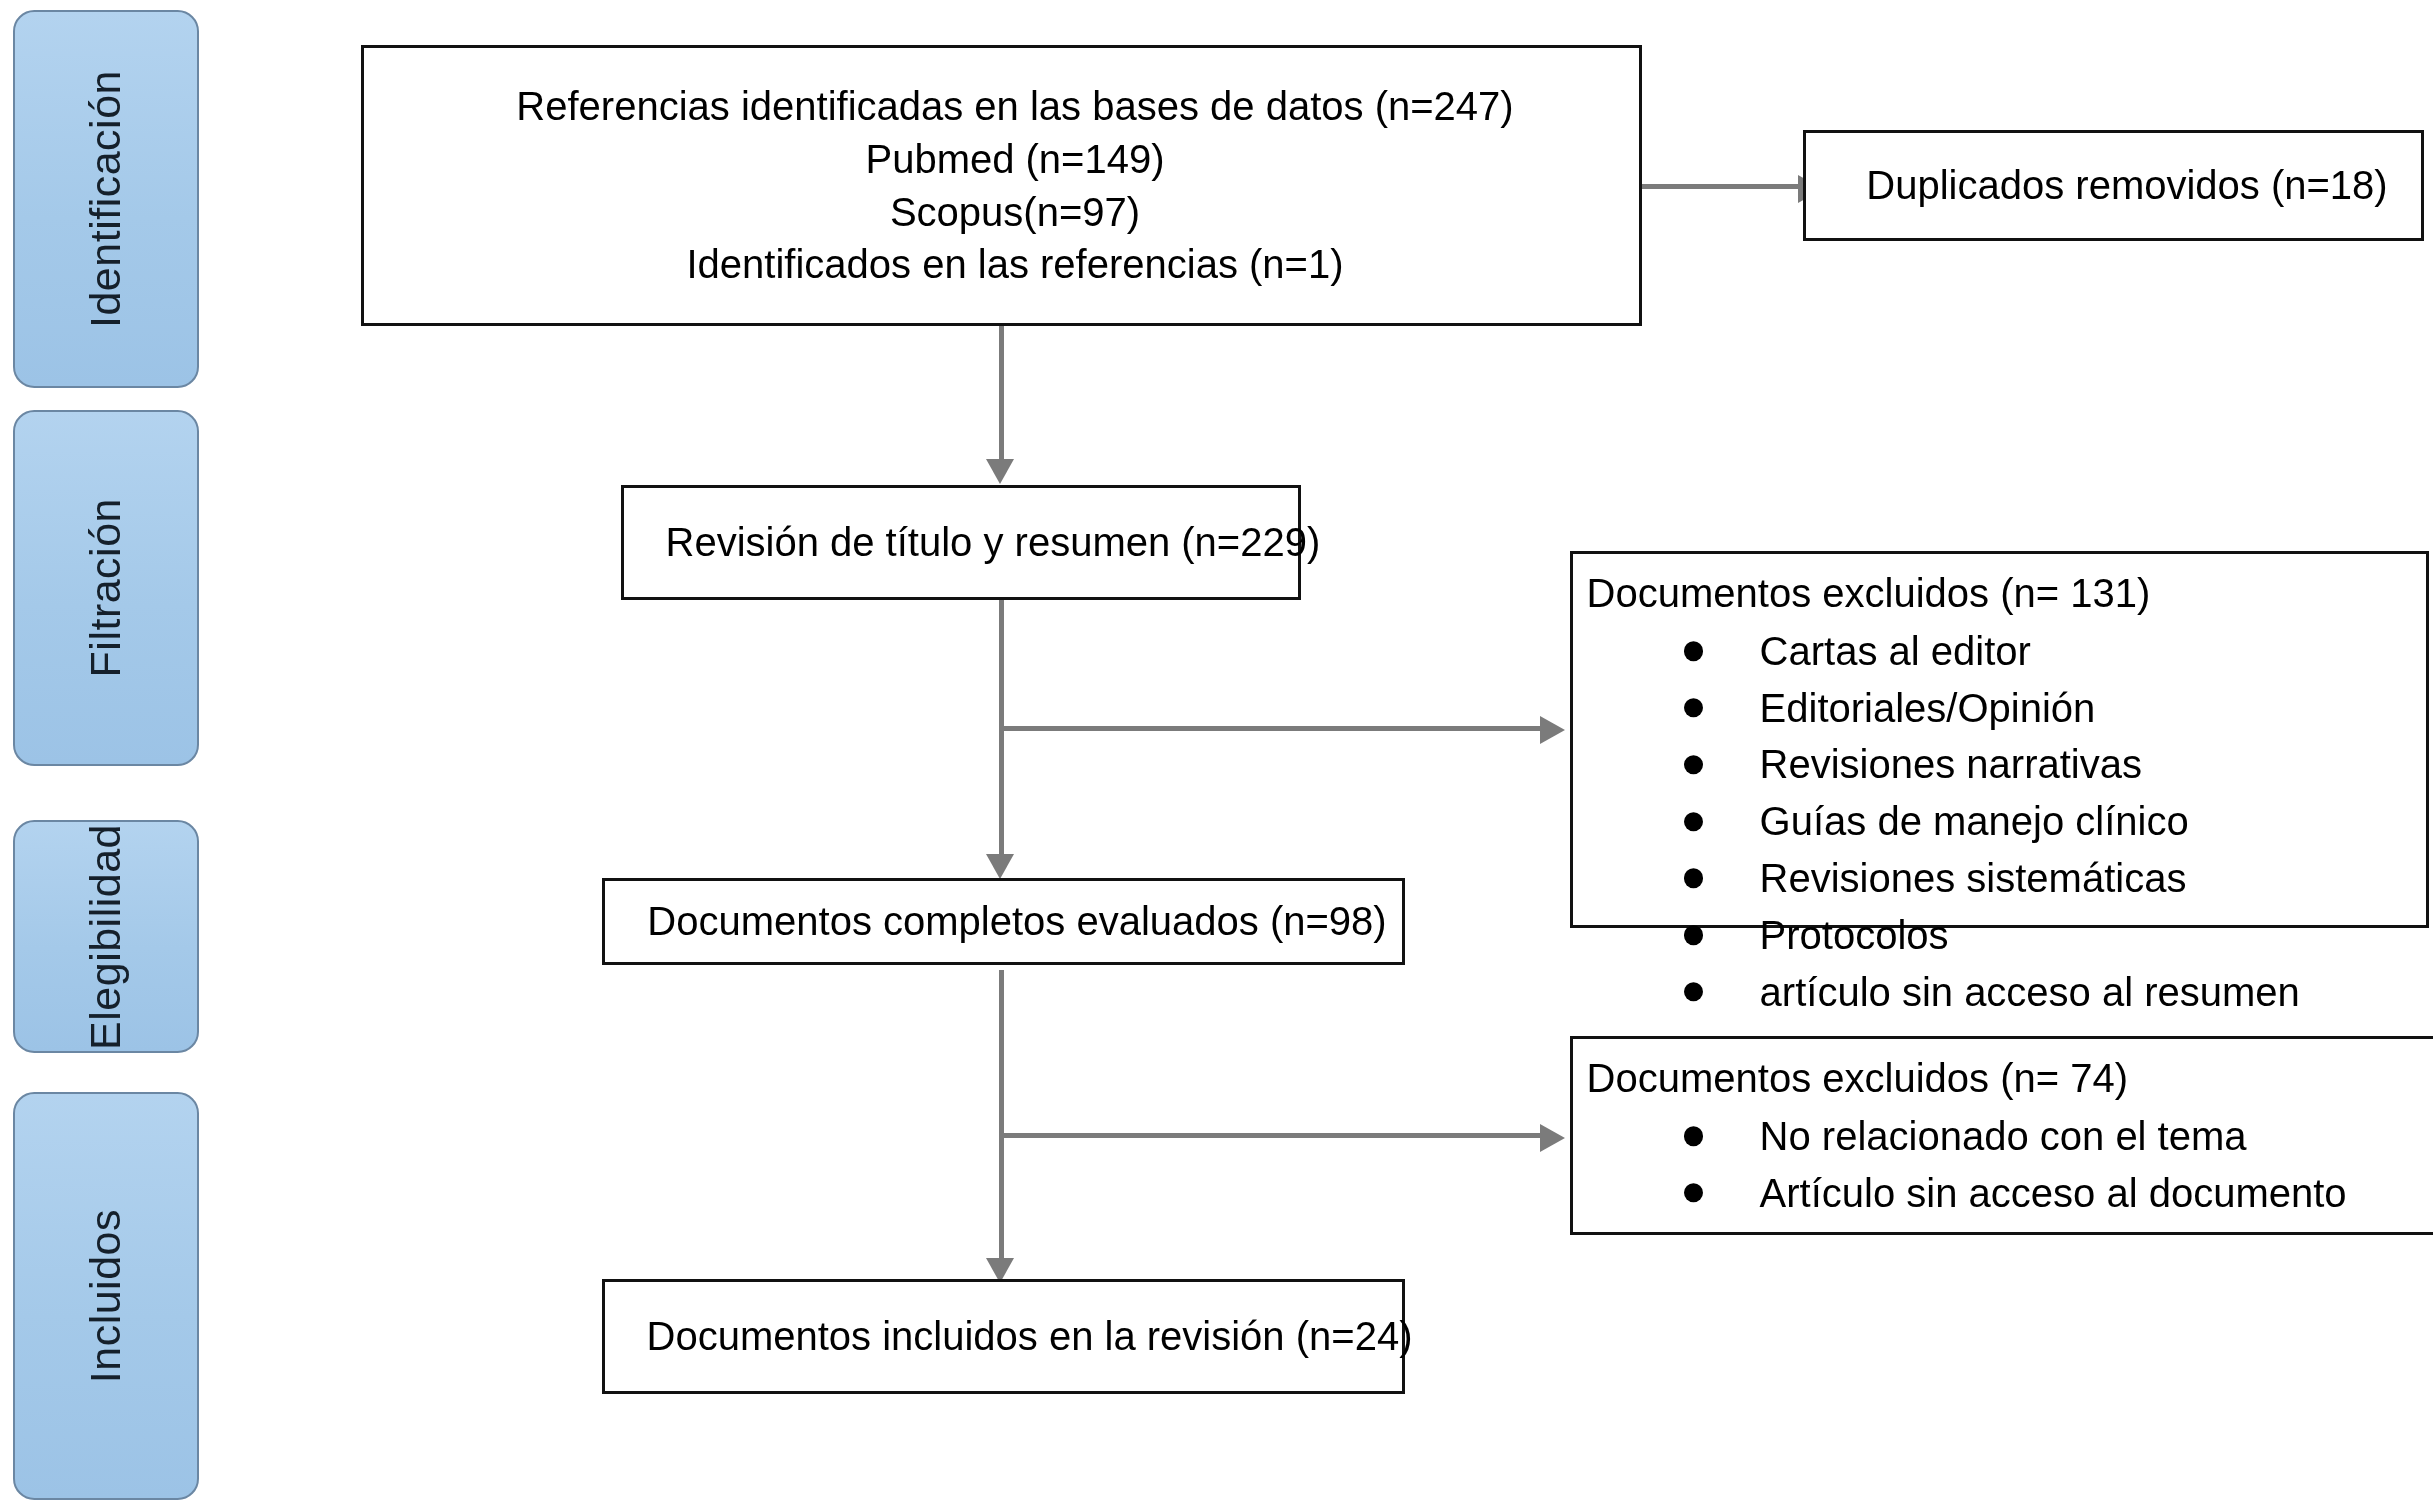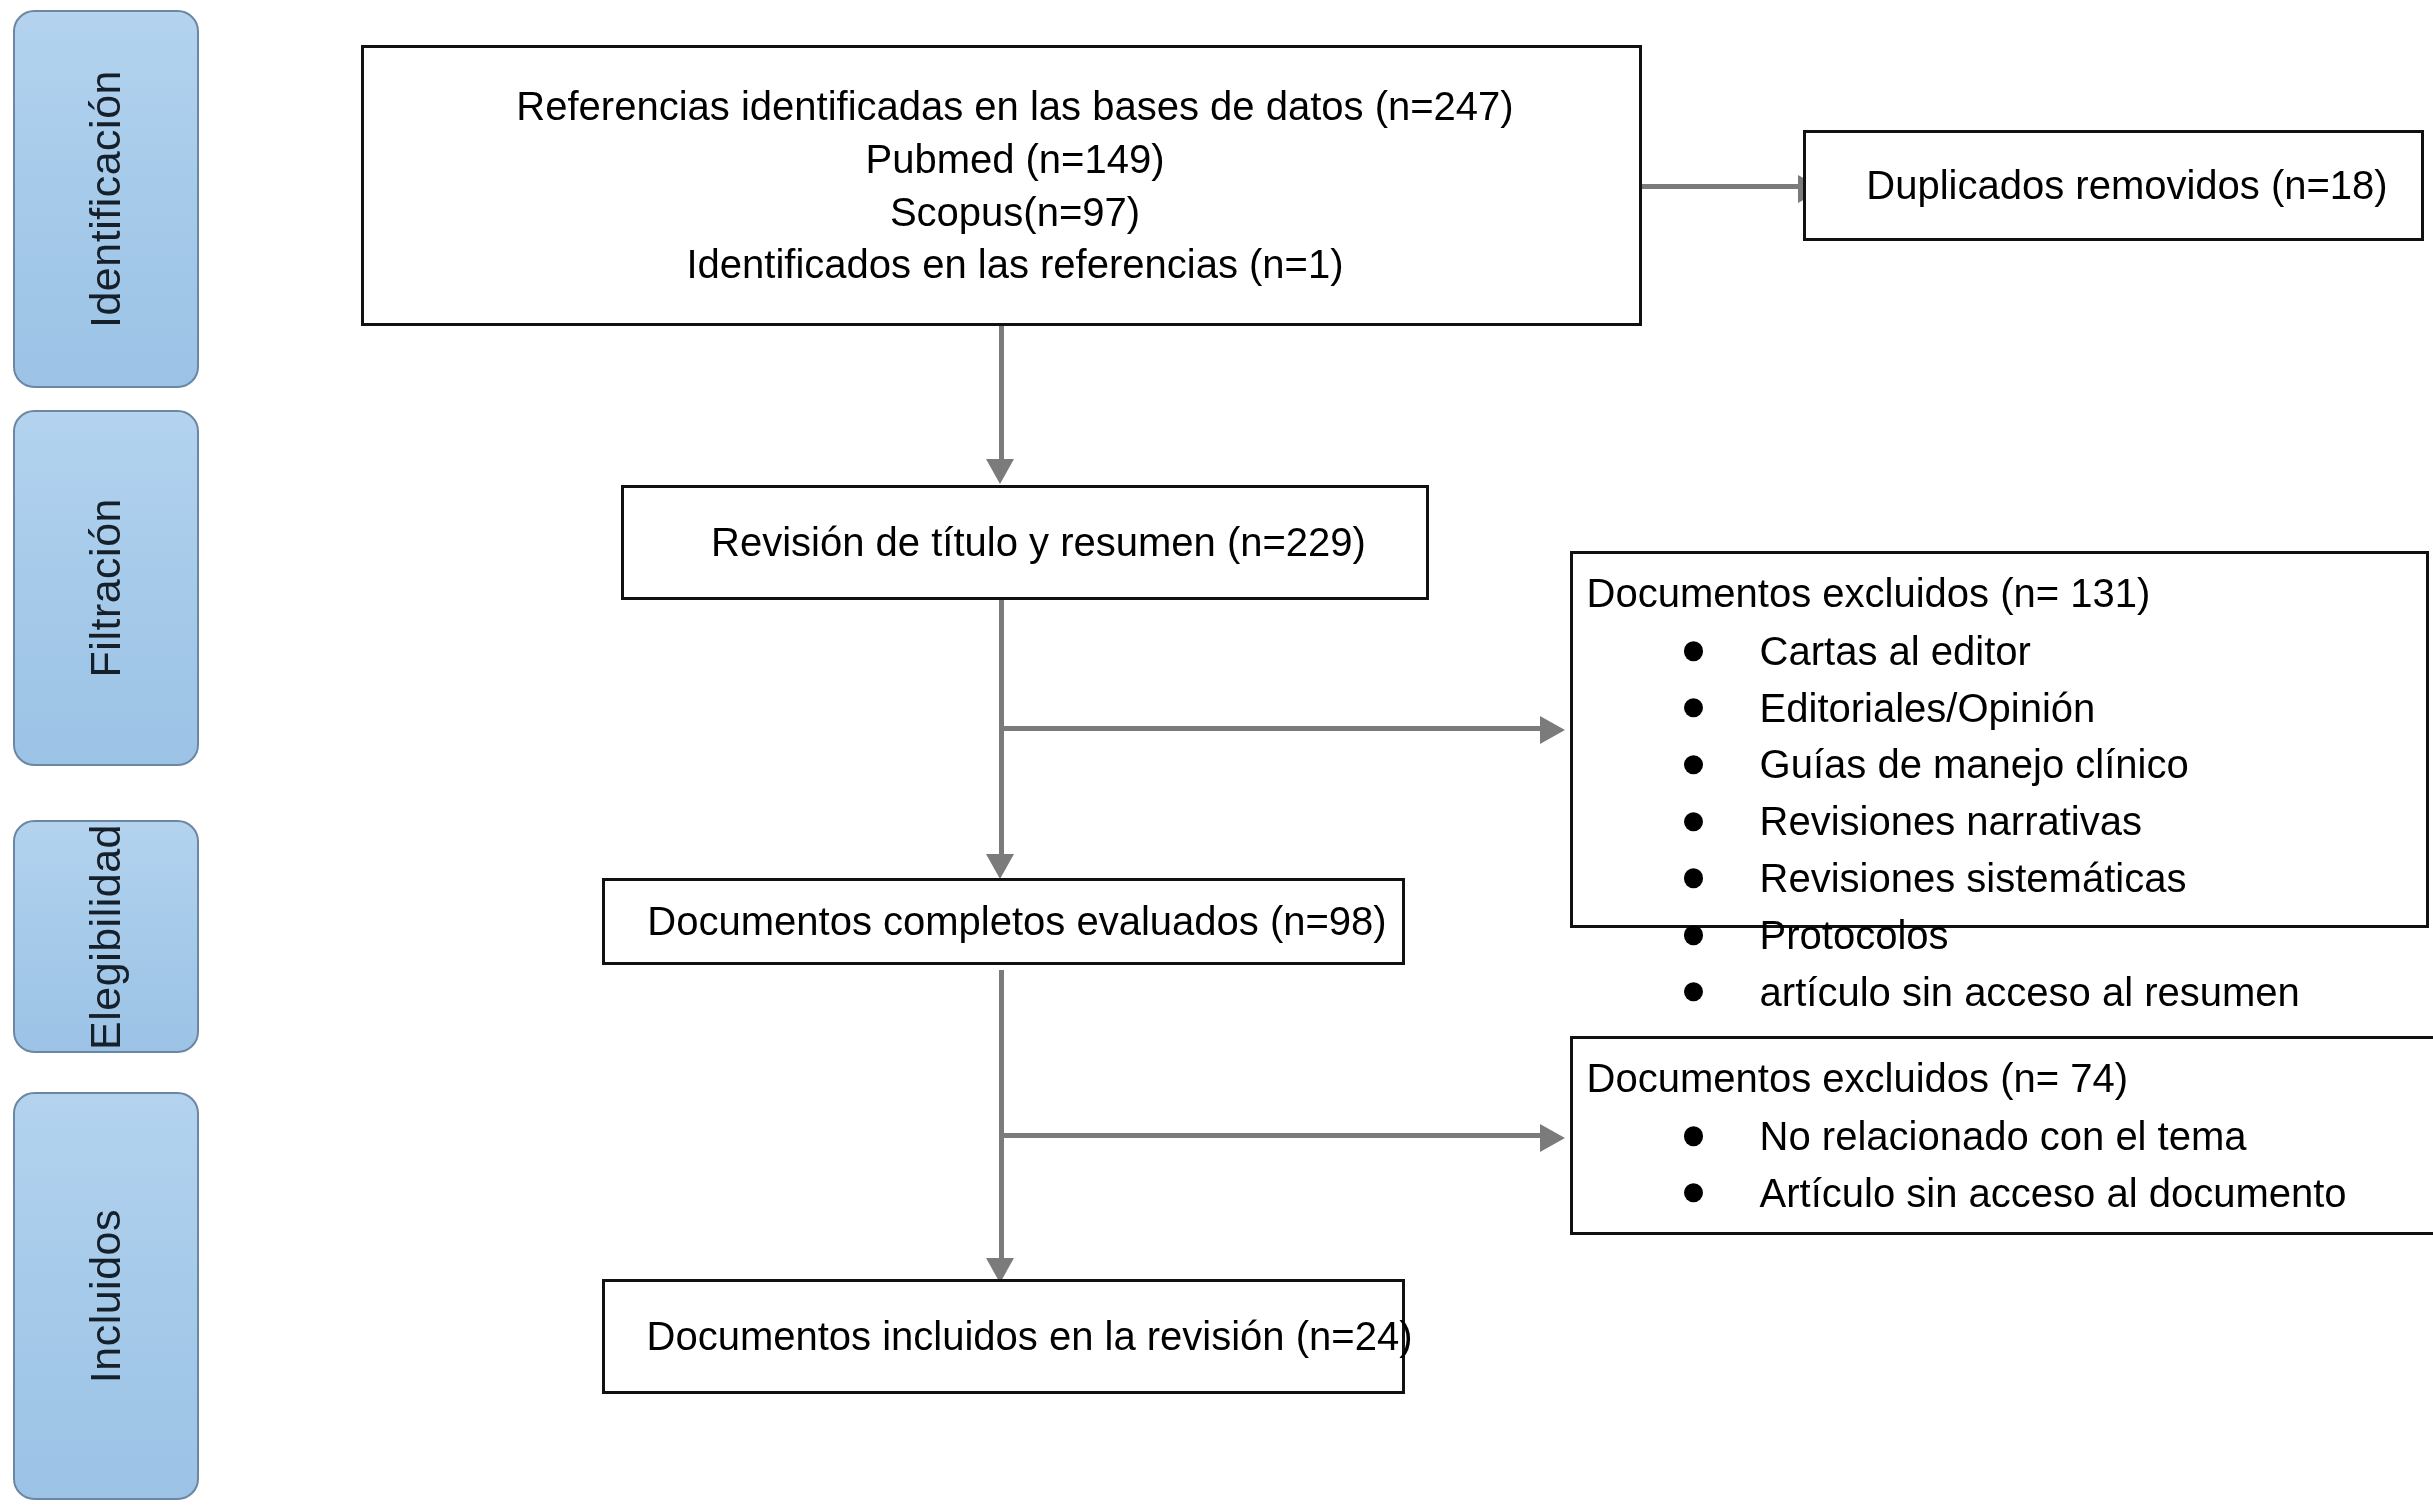--- a/index.html
+++ b/index.html
@@ -127,34 +127,34 @@
       <div>Identificados en las referencias (n=1)</div>
     </div>
   </div>
 
   <div class="box" style="left:1803px;top:130px;width:621px;height:111px;">
     <div class="lines">
       <div>Duplicados removidos (n=18)</div>
     </div>
   </div>
 
-  <div class="box" style="left:621px;top:485px;width:808px;height:115px;">
+  <div class="box" style="left:621px;top:485px;width:680px;height:115px;">
     <div class="lines">
       <div>Revisión de título y resumen (n=229)</div>
     </div>
   </div>
 
   <div class="box listbox" style="left:1570px;top:551px;width:859px;height:377px;">
     <div class="inner">
       <div class="head">Documentos excluidos  (n= 131)</div>
       <ul>
         <li><span class="bullet"></span><span>Cartas al editor</span></li>
         <li><span class="bullet"></span><span>Editoriales/Opinión</span></li>
+        <li><span class="bullet"></span><span> Revisiones narrativas</span></li>
         <li><span class="bullet"></span><span>Guías de manejo clínico</span></li>
-        <li><span class="bullet"></span><span> Revisiones narrativas</span></li>
         <li><span class="bullet"></span><span> Revisiones sistemáticas</span></li>
         <li><span class="bullet"></span><span>Protocolos</span></li>
         <li><span class="bullet"></span><span> artículo sin acceso al resumen</span></li>
       </ul>
     </div>
   </div>
 
   <div class="box" style="left:602px;top:878px;width:803px;height:87px;">
     <div class="lines">
       <div>Documentos completos evaluados  (n=98)</div>

